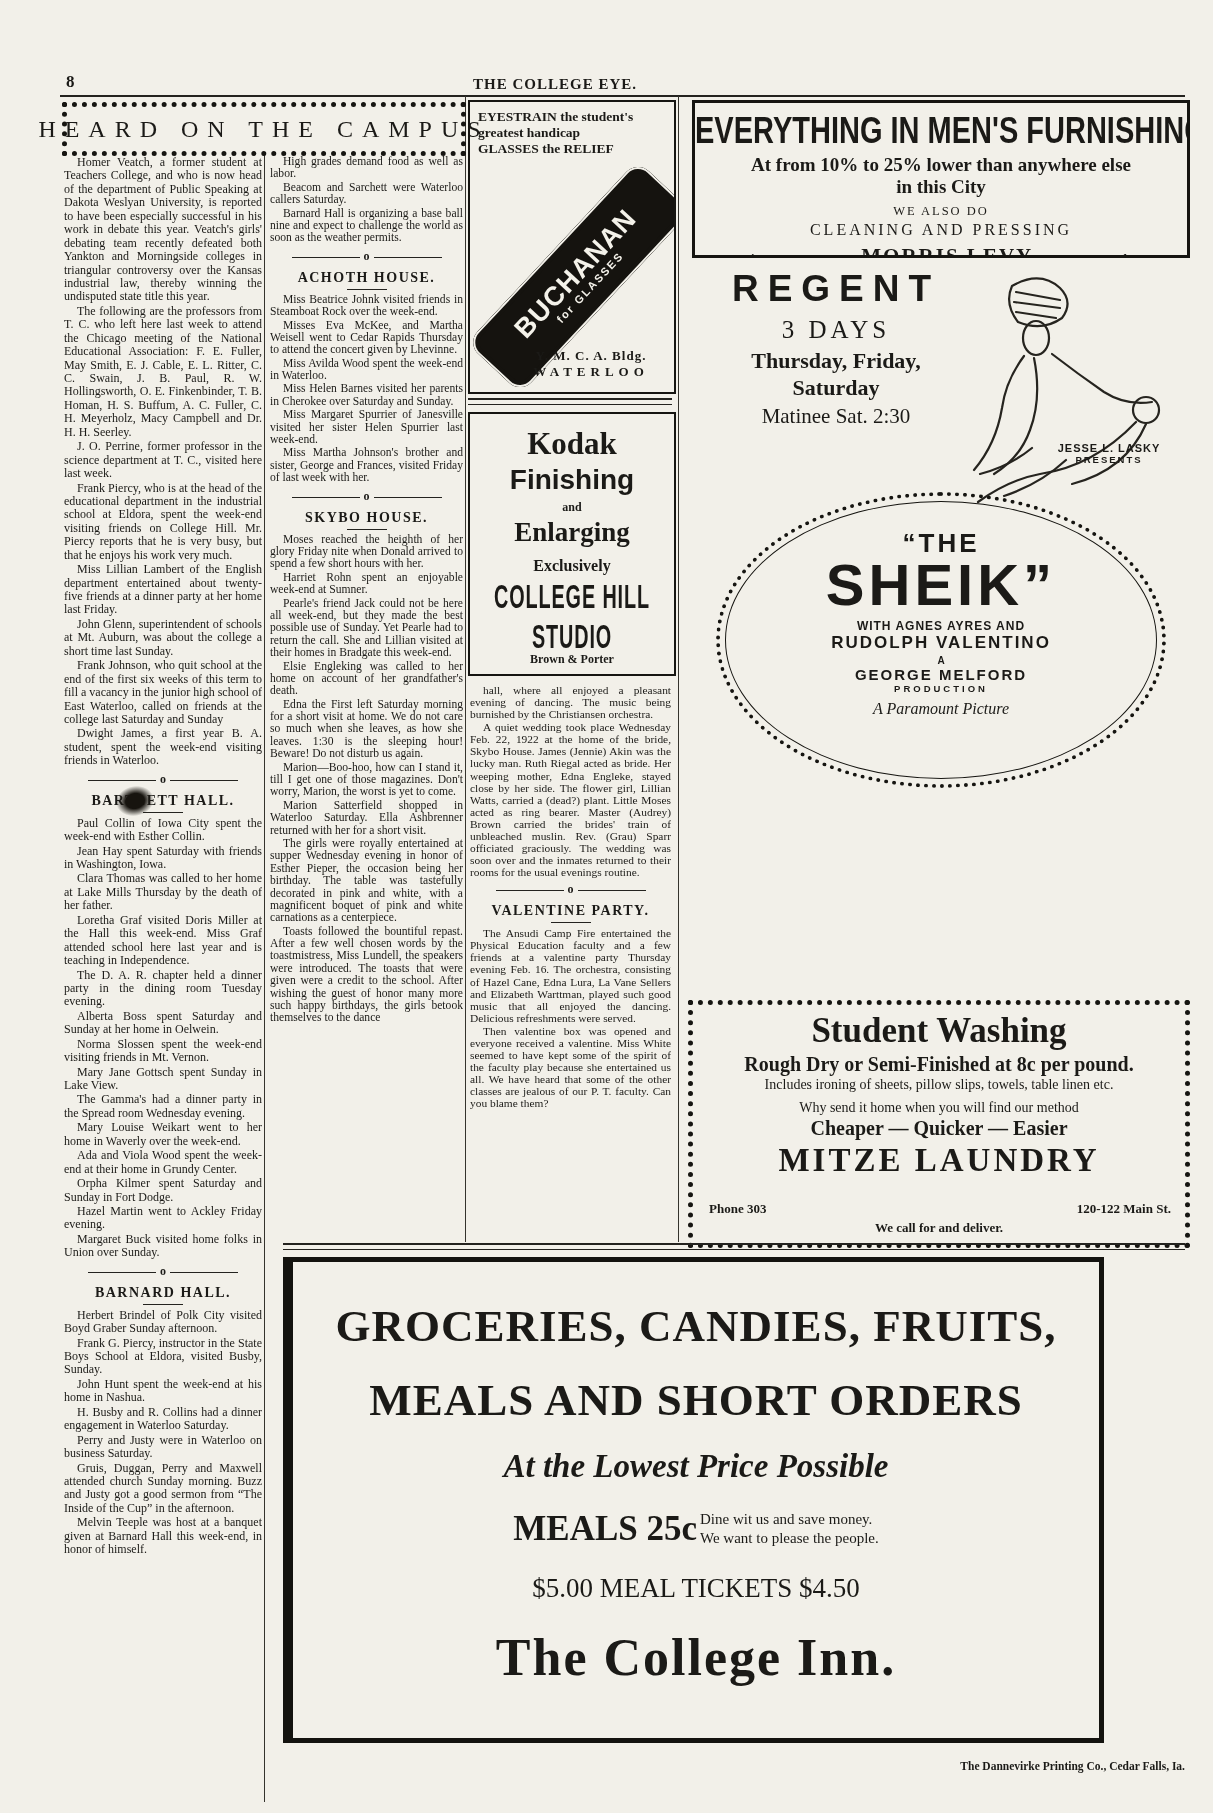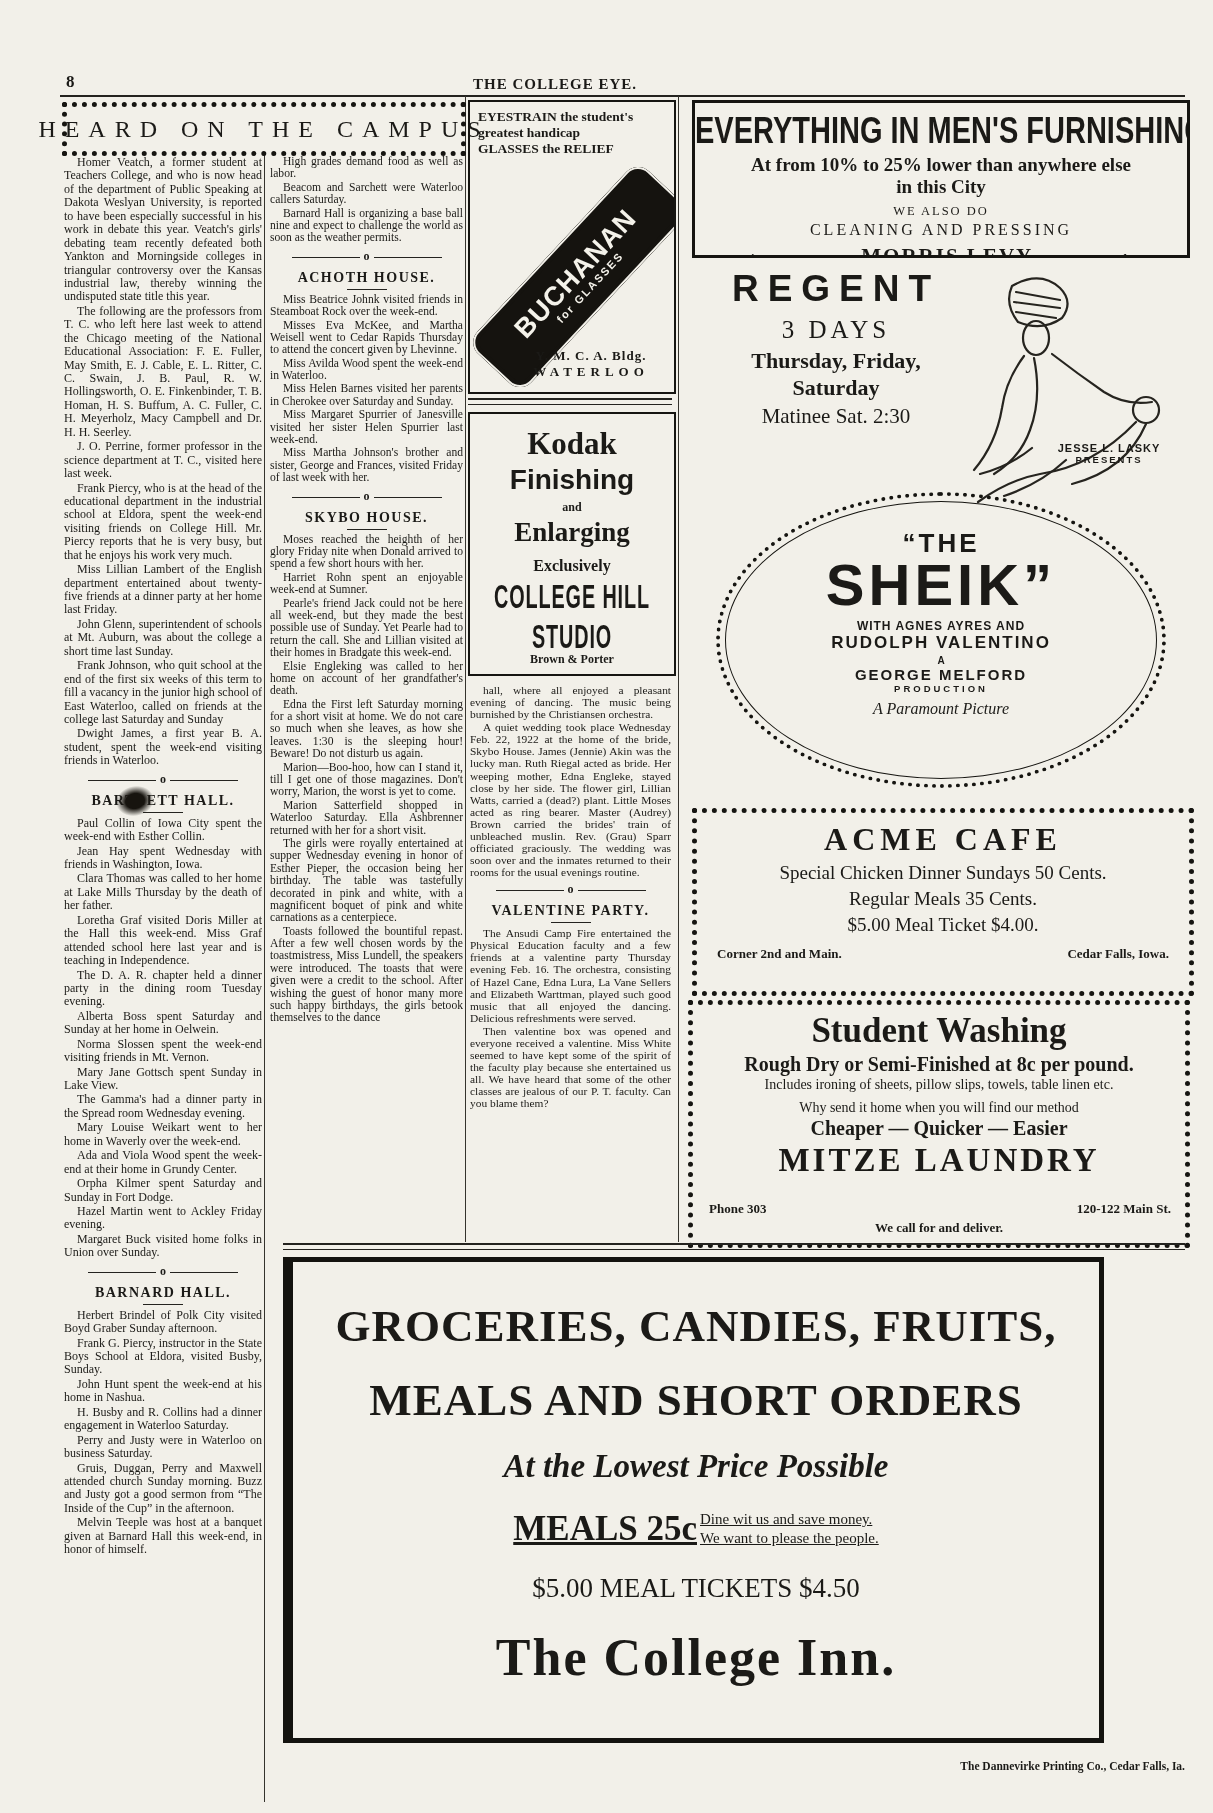--- a/index.html
+++ b/index.html
@@ -130,21 +130,21 @@
   .laundry-addr{position:absolute;right:14px;bottom:26px;font-size:13px;font-weight:bold;}
   .laundry-del{position:absolute;left:0;right:0;bottom:7px;font-size:13px;font-weight:bold;}
 
   
   .rule-big{position:absolute;left:283px;top:1243px;width:902px;}
   .inn-box{position:absolute;left:283px;top:1257px;width:806px;height:476px;
            border:5px solid #14130f;border-left-width:10px;text-align:center;overflow:hidden;}
   .inn-l1{font-weight:bold;font-size:45px;letter-spacing:1px;margin-top:38px;}
   .inn-l2{font-weight:bold;font-size:45px;letter-spacing:1px;margin-top:22px;}
   .inn-l3{font-style:italic;font-weight:bold;font-size:33px;margin-top:22px;}
-  .inn-row{display:flex;justify-content:center;align-items:center;gap:3px;margin-top:24px;text-decoration:underline;}
+  .inn-row{display:flex;justify-content:center;align-items:center;gap:3px;margin-top:24px;}
   .inn-meals{font-weight:bold;font-size:35px;}
   .inn-notes{text-align:left;font-size:15px;line-height:1.25;}
   .inn-tickets{font-size:27px;margin-top:24px;}
   .inn-name{font-weight:bold;font-size:52px;letter-spacing:2px;margin-top:24px;}
 
   .footer{position:absolute;right:28px;top:1760px;font-size:11.5px;font-weight:bold;}
 </style>
 </head>
 <body>
 
@@ -173,21 +173,21 @@
         <p class="para">Frank Johnson, who quit school at the end of the first six weeks of this term to fill a vacancy in the junior high school of East Waterloo, called on friends at the college last Saturday and Sunday</p>
         <p class="para">Dwight James, a first year B. A. student, spent the week-end visiting friends in Waterloo.</p>
       </div>
     <div class="divider"></div>
     <div class="head-wrap">
       <h3 class="section-head">BARTLETT HALL.</h3>
       <span class="inkblot"></span>
     </div>
     <div>
         <p class="para">Paul Collin of Iowa City spent the week-end with Esther Collin.</p>
-        <p class="para">Jean Hay spent Wednesday with friends in Washington, Iowa.</p>
+        <p class="para">Jean Hay spent Saturday with friends in Washington, Iowa.</p>
         <p class="para">Clara Thomas was called to her home at Lake Mills Thursday by the death of her father.</p>
         <p class="para">Loretha Graf visited Doris Miller at the Hall this week-end. Miss Graf attended school here last year and is teaching in Independence.</p>
         <p class="para">The D. A. R. chapter held a dinner party in the dining room Tuesday evening.</p>
         <p class="para">Alberta Boss spent Saturday and Sunday at her home in Oelwein.</p>
         <p class="para">Norma Slossen spent the week-end visiting friends in Mt. Vernon.</p>
         <p class="para">Mary Jane Gottsch spent Sunday in Lake View.</p>
         <p class="para">The Gamma's had a dinner party in the Spread room Wednesday evening.</p>
         <p class="para">Mary Louise Weikart went to her home in Waverly over the week-end.</p>
         <p class="para">Ada and Viola Wood spent the week-end at their home in Grundy Center.</p>
         <p class="para">Orpha Kilmer spent Saturday and Sunday in Fort Dodge.</p>
@@ -338,30 +338,20 @@
         <div class="sheik-w1">WITH AGNES AYRES AND</div>
         <div class="sheik-w2">RUDOLPH VALENTINO</div>
         <div class="sheik-a">A</div>
         <div class="sheik-p1">GEORGE MELFORD</div>
         <div class="sheik-p2">PRODUCTION</div>
         <div class="sheik-para">A Paramount Picture</div>
       </div>
     </div>
   </div>
 
-  <div class="acme-box">
-    <div class="acme-title">ACME CAFE</div>
-    <div class="acme-l">Special Chicken Dinner Sundays 50 Cents.</div>
-    <div class="acme-l">Regular Meals 35 Cents.</div>
-    <div class="acme-l">$5.00 Meal Ticket $4.00.</div>
-    <div class="acme-row">
-      <span>Corner 2nd and Main.</span>
-      <span>Cedar Falls, Iowa.</span>
-    </div>
-  </div>
 
   <div class="laundry-box">
     <div class="laundry-title">Student Washing</div>
     <div class="laundry-l1">Rough Dry or Semi-Finished at 8c per pound.</div>
     <div class="laundry-l2">Includes ironing of sheets, pillow slips, towels, table linen etc.</div>
     <div class="laundry-l3">Why send it home when you will find our method</div>
     <div class="laundry-l4">Cheaper — Quicker — Easier</div>
     <div class="laundry-name">MITZE LAUNDRY</div>
     <div class="laundry-phone">Phone 303</div>
     <div class="laundry-addr">120-122 Main St.</div>

